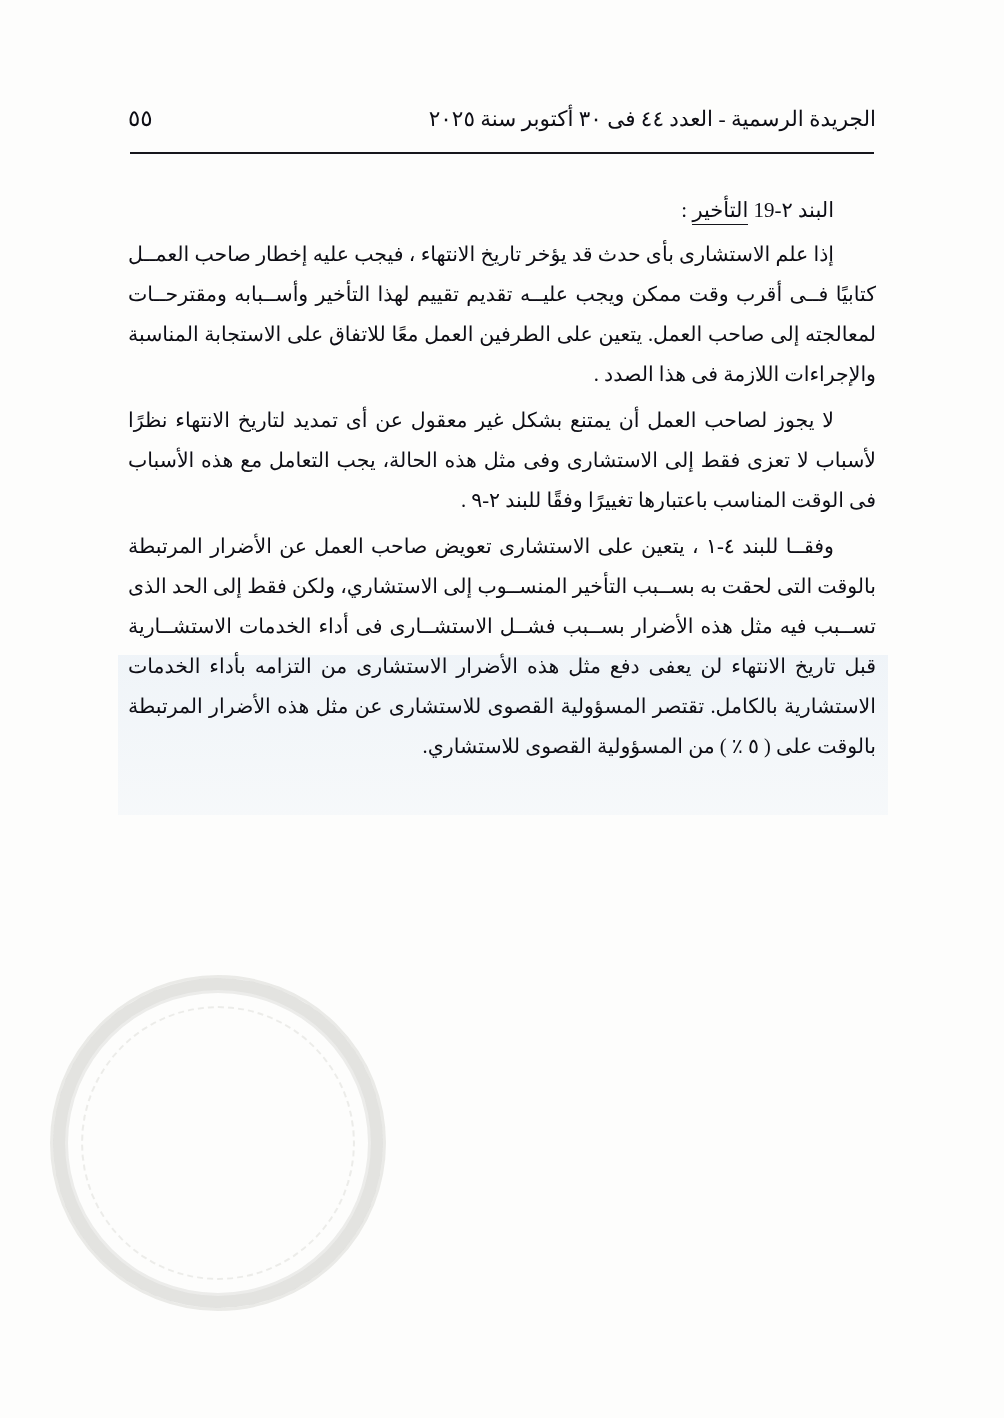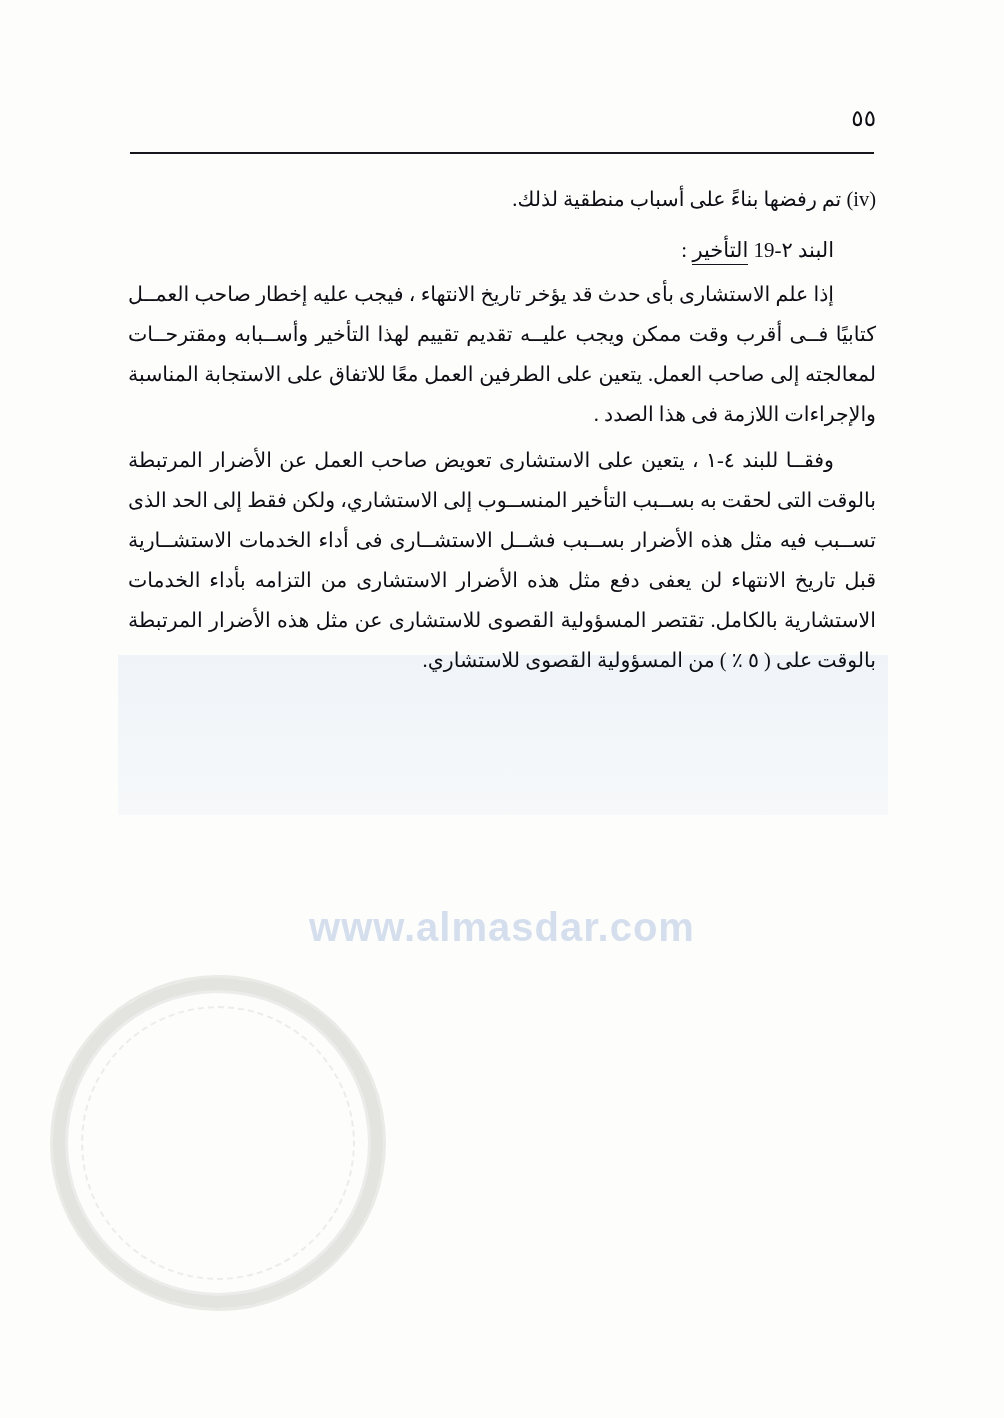--- a/index.html
+++ b/index.html
@@ -146,48 +146,45 @@
     padding-bottom: 2px;
   }
 </style>
 </head>
 <body>
 
 <div class="page">
 
   <div class="watermark">
     <div class="wm-bar"></div>
-    <div class="wm-url">www.almasdar.com</div>
     <div class="wm-seal"></div>
   </div>
 
   <div class="content">
 
     <div class="header">
+      <div class="header-title">الجريدة الرسمية - العدد ٤٤ فى ٣٠ أكتوبر سنة ٢٠٢٥</div>
       <div class="header-page-number">٥٥</div>
     </div>
     <div class="rule"></div>
 
     <div class="body">
 
 
 
-      <p class="para">
-        <span class="lat">(iv)</span>
-        <span>تم رفضها بناءً على أسباب منطقية لذلك.</span>
-      </p>
 
 
 
       <p class="clause-title">
         <span>البند ٢-19</span>
         <span class="underline">التأخير</span>
         <span> : </span>
       </p>
 
       <p class="para indent">إذا علم الاستشارى بأى حدث قد يؤخر تاريخ الانتهاء ، فيجب عليه إخطار صاحب العمــل كتابيًا فــى أقرب وقت ممكن ويجب عليــه تقديم تقييم لهذا التأخير وأســبابه ومقترحــات لمعالجته إلى صاحب العمل. يتعين على الطرفين العمل معًا للاتفاق على الاستجابة المناسبة والإجراءات اللازمة فى هذا الصدد .</p>
 
+      <p class="para indent">لا يجوز لصاحب العمل أن يمتنع بشكل غير معقول عن أى تمديد لتاريخ الانتهاء نظرًا لأسباب لا تعزى فقط إلى الاستشارى وفى مثل هذه الحالة، يجب التعامل مع هذه الأسباب فى الوقت المناسب باعتبارها تغييرًا وفقًا للبند ٢-٩ .</p>
 
       <p class="para indent">وفقــا للبند ٤-١ ، يتعين على الاستشارى تعويض صاحب العمل عن الأضرار المرتبطة بالوقت التى لحقت به بســبب التأخير المنســوب إلى الاستشاري، ولكن فقط إلى الحد الذى تســبب فيه مثل هذه الأضرار بســبب فشــل الاستشــارى فى أداء الخدمات الاستشــارية قبل تاريخ الانتهاء لن يعفى دفع مثل هذه الأضرار الاستشارى من التزامه بأداء الخدمات الاستشارية بالكامل. تقتصر المسؤولية القصوى للاستشارى عن مثل هذه الأضرار المرتبطة بالوقت على ( ٥ ٪ ) من المسؤولية القصوى للاستشاري.</p>
 
     </div>
   </div>
 </div>
 
 </body></html>

